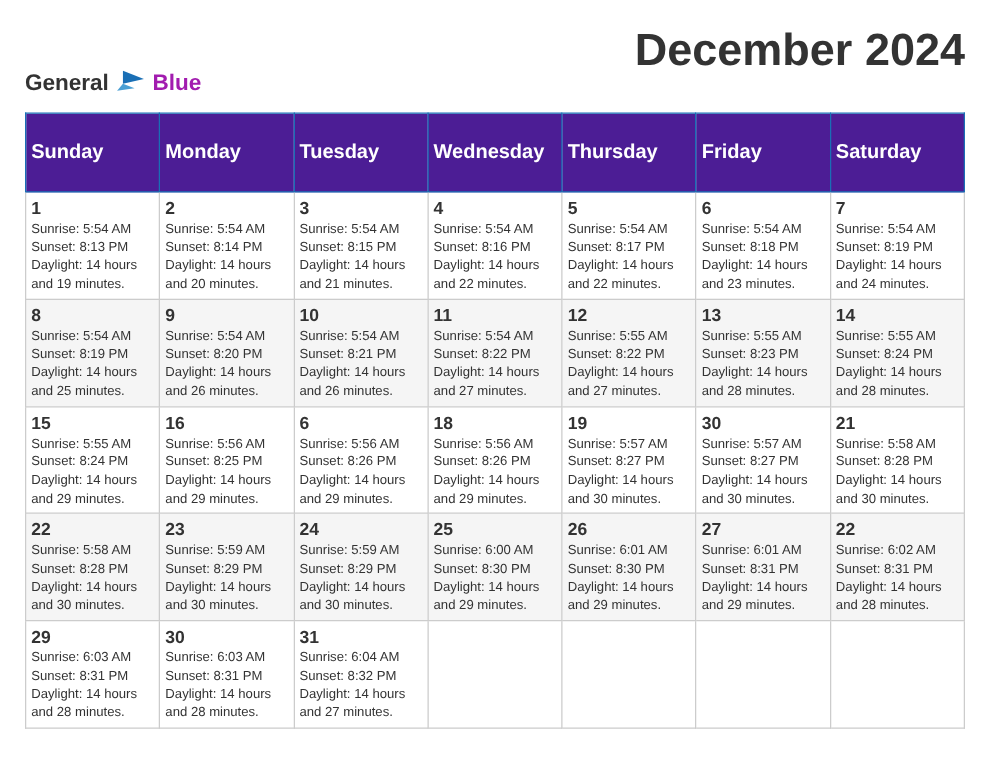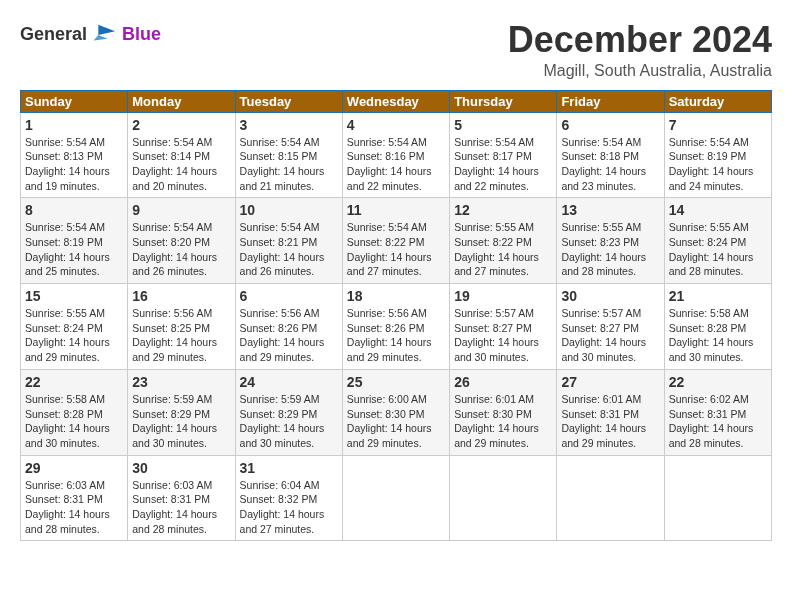--- a/index.html
+++ b/index.html
@@ -15,20 +15,21 @@
       align-items: flex-start;
       justify-content: space-between;
       margin-bottom: 10px;
     }
     .logo {
       display: flex;
       align-items: center;
       font-size: 18px;
       font-weight: bold;
       color: #333;
+      margin-top: 32px;
     }
     .logo-general { color: #333; }
     .logo-blue { color: #a21caf; }
     .logo-icon {
       width: 28px;
       height: 28px;
       margin-left: 2px;
     }
     .title-block {
       text-align: right;
@@ -43,25 +44,25 @@
       font-size: 16px;
       color: #555;
       margin-top: 2px;
     }
     table {
       width: 100%;
       border-collapse: collapse;
       font-size: 11px;
     }
     thead tr th {
-      background-color: #a16207;
+      background-color: #4c1d95;
       color: #fff;
-      padding: 3px 4px;
+      padding: 22px 4px;
       text-align: left;
-      font-size: 13px;
+      font-size: 16px;
       font-weight: bold;
       border: 1px solid #1a6fb5;
     }
     tbody tr td {
       border: 1px solid #ccc;
       vertical-align: top;
       padding: 4px;
       width: 14.28%;
       height: 80px;
       background: #fff;
@@ -94,21 +95,20 @@
     <span class="logo-general">General</span>
     <svg class="logo-icon" viewBox="0 0 30 30">
       <polygon points="10,5 28,12 10,16" fill="#1a6fb5"></polygon>
       <polygon points="10,16 20,20 5,22" fill="#4a9fd4"></polygon>
     </svg>
     <br>
     <span class="logo-blue">&nbsp;Blue</span>
   </div>
   <div class="title-block">
     <div class="month-title">December 2024</div>
-    <div class="subtitle">Magill, South Australia, Australia</div>
   </div>
 </div>
 
 <table>
   <thead>
     <tr>
       <th>Sunday</th>
       <th>Monday</th>
       <th>Tuesday</th>
       <th>Wednesday</th>

